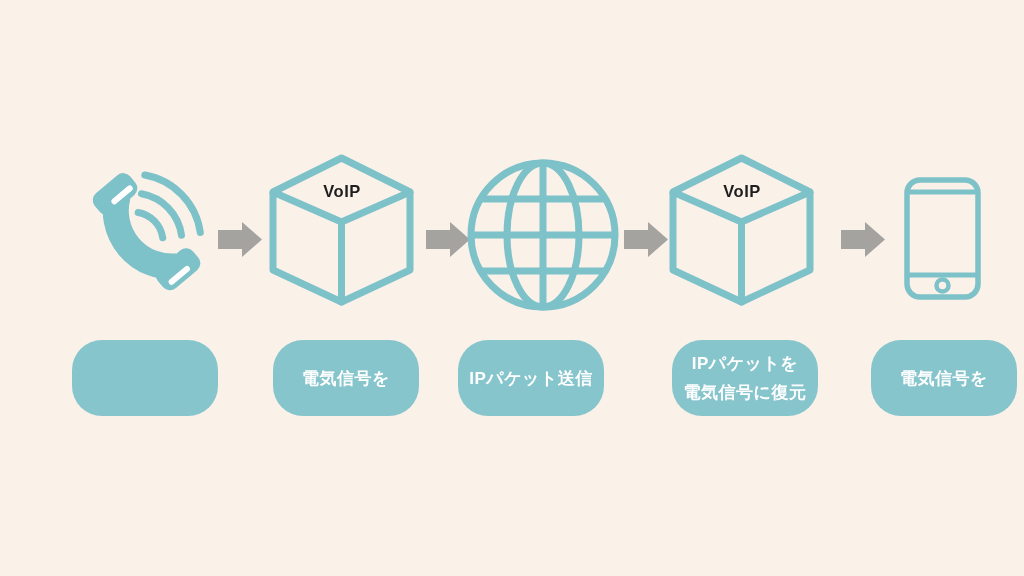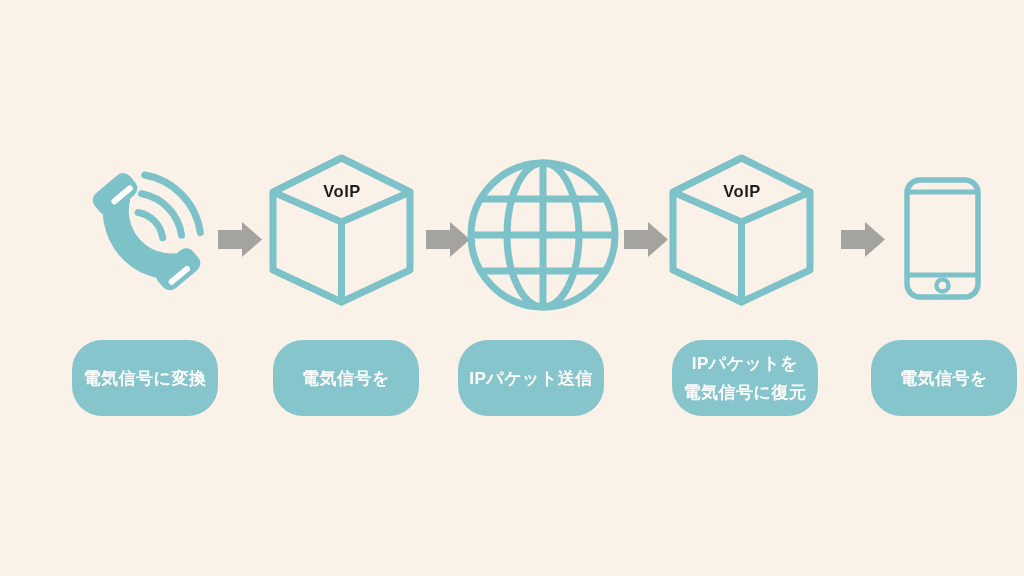--- a/index.html
+++ b/index.html
@@ -122,21 +122,20 @@
   </svg>
 
   <svg class="abs" style="left:871px;top:177px" width="80" height="126" viewBox="0 0 80 126">
     <rect class="teal-stroke" stroke-width="5.5" x="5" y="3" width="71" height="117" rx="13"></rect>
     <line class="teal-stroke" stroke-width="5" x1="5" y1="15" x2="76" y2="15"></line>
     <line class="teal-stroke" stroke-width="5" x1="5" y1="98" x2="76" y2="98"></line>
     <circle class="teal-stroke" stroke-width="4.5" cx="40.5" cy="108.5" r="6"></circle>
   </svg>
 
   <div class="pill" style="left:41px">
-    <div class="pill-line">電気信号に変換</div>
   </div>
 
   <div class="pill" style="left:242px">
     <div class="pill-line">電気信号を</div>
   </div>
 
   <div class="pill" style="left:427px">
     <div class="pill-line">IPパケット送信</div>
   </div>
 

